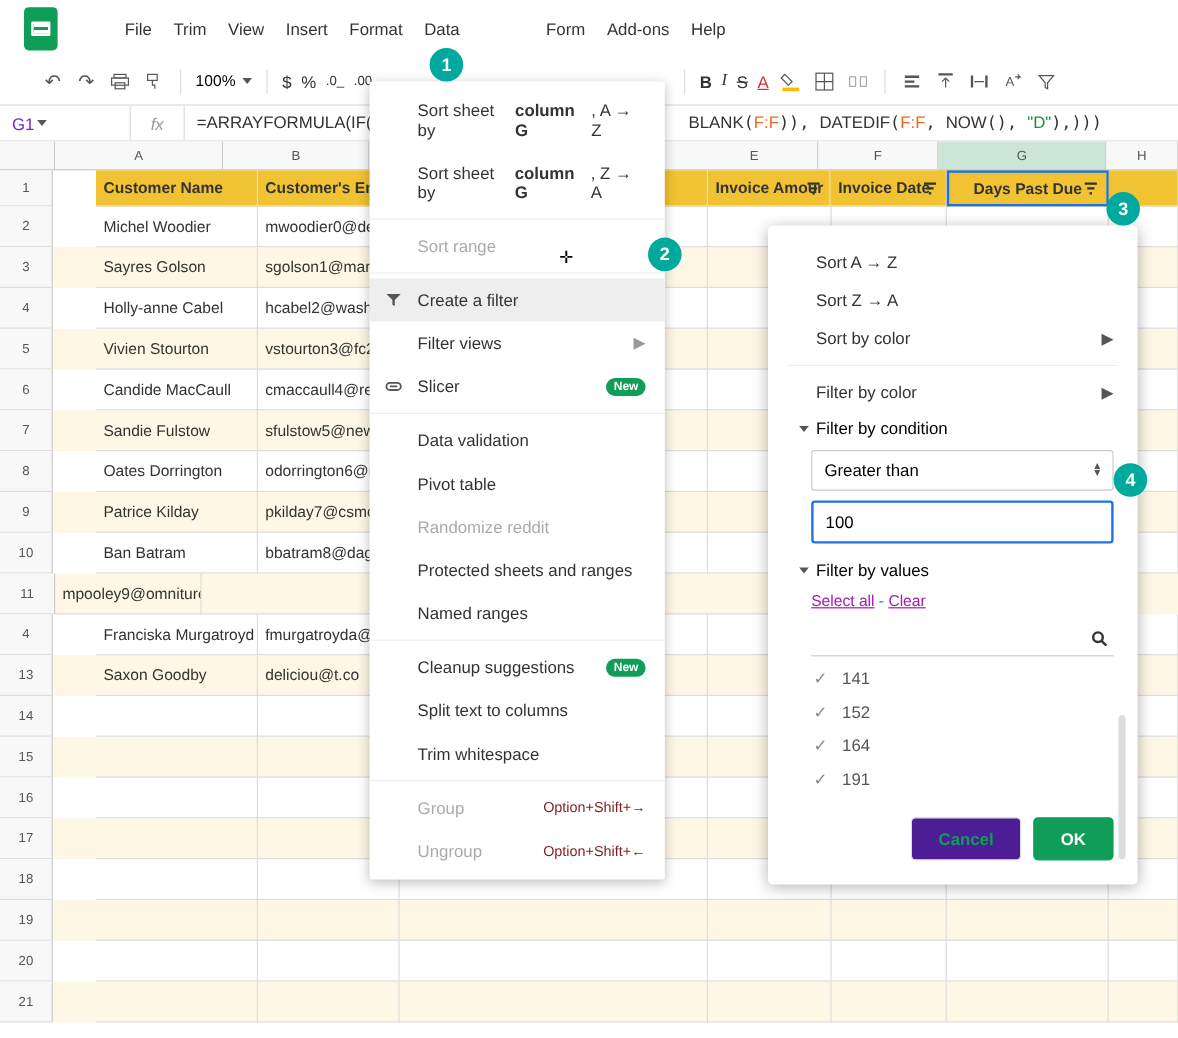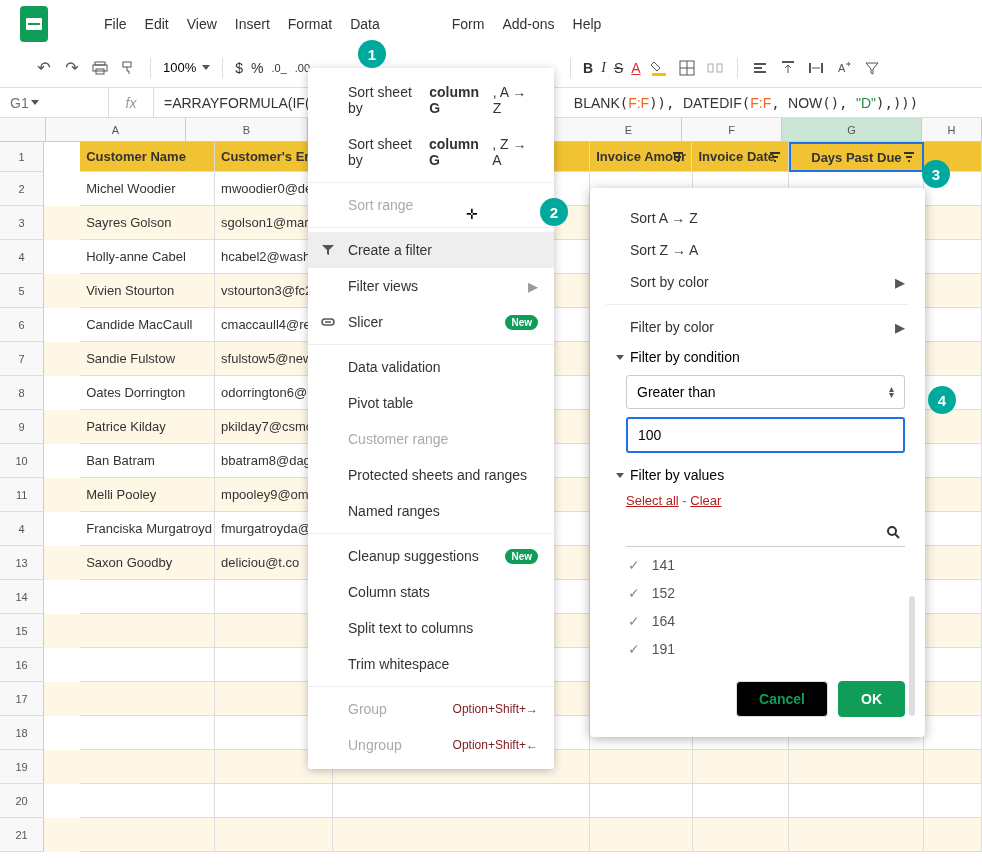--- a/index.html
+++ b/index.html
@@ -11,21 +11,21 @@
 .menubar-item { font-size: 14px; color: #333; cursor: pointer; }
 
 .toolbar { display: flex; align-items: center; height: 40px; padding-left: 34px; gap: 8px; border-bottom: 1px solid #ddd; }
 .tbicon { width: 20px; height: 20px; display: inline-flex; align-items: center; justify-content: center; color: #555; cursor: pointer; }
 .tbsep { width: 1px; height: 20px; background: #ddd; margin: 0 4px; }
 .zoom { font-size: 13px; display: flex; align-items: center; gap: 6px; }
 .caret { width: 0; height: 0; border-left: 4px solid transparent; border-right: 4px solid transparent; border-top: 5px solid #555; }
 .tbtext { font-size: 14px; color: #333; }
 
 .formulabar { display: flex; align-items: center; height: 30px; border-bottom: 1px solid #ddd; }
-.cellref { width: 108px; padding-left: 10px; font-size: 14px; color: #737373; display:flex; align-items:center; gap:2px; }
+.cellref { width: 108px; padding-left: 10px; font-size: 14px; color: #6d28d9; display:flex; align-items:center; gap:2px; }
 .fxcell { width: 46px; display:flex; align-items:center; justify-content:center; border-left:1px solid #ddd; border-right:1px solid #ddd; height:100%; font-style:italic; color:#999; font-size:14px;}
 .formula { padding-left: 10px; font-size: 14px; color: #333; font-family: monospace; }
 .fcol { color: #f46524; }
 .fstr { color: #1f8e3d; }
 
 .grid { position: relative; }
 .colheads { display: flex; height: 24px; background: #f8f8f8; }
 .rowhead { width: 46px; border-right: 1px solid #ccc; border-bottom: 1px solid #ccc; background: #f8f8f8;}
 .ch { border-right: 1px solid #ccc; border-bottom: 1px solid #ccc; display:flex; align-items:center; justify-content:center; font-size:11px; color:#555; background:#f8f8f8;}
 .ch.A { width: 140px; }
@@ -56,55 +56,55 @@
 .dropdown { position: absolute; left: 308px; top: 68px; width: 246px; background: #fff; box-shadow: 0 2px 10px rgba(0,0,0,0.25); border-radius: 2px; padding: 6px 0; z-index: 10; }
 .dd-item { padding: 10px 16px 10px 40px; font-size: 14px; color: #333; cursor: pointer; display:flex; align-items:center; position:relative;}
 .dd-item.disabled { color: #aaa; }
 .dd-item.hov { background: #eee; }
 .dd-sep { border-top: 1px solid #eee; margin: 4px 0; }
 .dd-icon { position:absolute; left: 12px; width:16px; height:16px; display:flex; align-items:center; justify-content:center;}
 .dd-badge { background:#0f9d58; color:#fff; font-size:10px; font-weight:bold; padding:2px 6px; border-radius:8px; margin-left:auto; }
 .dd-sub { margin-left:auto; color:#999; font-size:20px; line-height:10px;}
 .dd-shortcut { margin-left:auto; color:#7f1d1d; font-size:12px; }
 
-.filterpanel { position:absolute; left: 590px; top: 188px; width: 335px; background:#fff; box-shadow: 0 2px 12px rgba(0,0,0,0.3); border-radius: 4px; padding: 14px 0; z-index: 20;}
+.filterpanel { position:absolute; left: 640px; top: 188px; width: 308px; background:#fff; box-shadow: 0 2px 12px rgba(0,0,0,0.3); border-radius: 4px; padding: 14px 0; z-index: 20;}
 .fp-item { padding: 8px 20px 8px 40px; font-size: 14px; color:#333; cursor:pointer; display:flex; align-items:center;}
 .fp-item .dd-sub { color:#555; }
 .fp-sep { border-top: 1px solid #eee; margin: 6px 16px; }
 .fp-section { padding: 6px 20px 6px 26px; font-size: 14px; display:flex; align-items:center; gap:6px;}
 .fp-caret { width: 0; height: 0; border-left: 4px solid transparent; border-right: 4px solid transparent; border-top: 5px solid #555; display:inline-block;}
 .fp-select { margin: 4px 20px 8px 36px; border:1px solid #ccc; border-radius:3px; padding: 8px 10px; font-size:14px; display:flex; justify-content:space-between; align-items:center;}
 .fp-input { margin: 4px 20px 8px 36px; border:2px solid #1a73e8; border-radius:3px; padding: 8px 10px; font-size:14px; }
 .fp-links { margin: 4px 20px 4px 36px; font-size:13px; color:#1a73e8; }
-.fp-links a { color:#b91c1c; text-decoration: underline; cursor:pointer;}
+.fp-links a { color:#a21caf; text-decoration: underline; cursor:pointer;}
 .fp-search { margin: 10px 20px 4px 36px; border-bottom:1px solid #ccc; padding: 6px 4px; display:flex; justify-content:space-between;}
 .fp-vals { margin: 4px 20px 4px 36px; }
 .fp-val { padding: 6px 2px; font-size:14px; color:#555; display:flex; align-items:center; gap:12px;}
 .check { color:#888; }
 .fp-scroll { position:absolute; right:10px; top:408px; width:6px; height:120px; background:#ddd; border-radius:3px;}
 .fp-buttons { display:flex; justify-content:flex-end; gap:10px; padding: 14px 20px 6px;}
-.btn { padding: 9px 22px; border-radius:4px; font-size:14px; font-weight:bold; cursor:pointer; border:1px solid #ddd; background:#000000; color:#0f9d58;}
+.btn { padding: 9px 22px; border-radius:4px; font-size:14px; font-weight:bold; cursor:pointer; border:1px solid #ddd; background:#4c1d95; color:#0f9d58;}
 .btn.primary { background:#0f9d58; color:#fff; border-color:#0f9d58;}
 
 .callout { position:absolute; width:28px; height:28px; background:#00a99d; border-radius:50%; color:#fff; font-weight:bold; font-size:15px; display:flex; align-items:center; justify-content:center; z-index:30;}
 
 .cursor { position:absolute; left:466px; top:206px; z-index:15; font-size:14px;}
 
 svg { display:block; }
 </style>
 </head>
 <body>
 
 <div class="menubar">
   <div class="logo">
       <div class="logo-inner"></div>
     </div>
   <span style="width:20px"></span>
   <span class="menubar-item">File</span>
-  <span class="menubar-item">Edit</span>
+  <span class="menubar-item">Trim</span>
   <span class="menubar-item">View</span>
   <span class="menubar-item">Insert</span>
   <span class="menubar-item">Format</span>
   <span class="menubar-item">Data</span>
   <span style="width:36px"></span>
   <span class="menubar-item">Form</span>
   <span class="menubar-item">Add-ons</span>
   <span class="menubar-item">Help</span>
 </div>
 
@@ -334,21 +334,20 @@
     <div class="cell A">Ban Batram</div>
     <div class="cell B">bbatram8@dagondes</div>
     <div class="cell gap"></div>
     <div class="cell E"></div>
         <div class="cell F"></div>
         <div class="cell G"></div>
         <div class="cell H"></div>
       </div>
       <div class="row alt">
         <div class="rh">11</div>
-    <div class="cell A">Melli Pooley</div>
     <div class="cell B">mpooley9@omniture</div>
     <div class="cell gap"></div>
     <div class="cell E"></div>
         <div class="cell F"></div>
         <div class="cell G"></div>
         <div class="cell H"></div>
       </div>
       <div class="row">
         <div class="rh">4</div>
     <div class="cell A">Franciska Murgatroyd</div>
@@ -487,29 +486,28 @@
           <rect x="2" y="5" width="12" height="6" rx="3" fill="none" stroke="#555" stroke-width="1.5"></rect>
           <line x1="5" y1="8" x2="11" y2="8" stroke="#555" stroke-width="1.5"></line>
         </svg>
       </span>
       <span>Slicer</span>
       <span class="dd-badge">New</span>
     </div>
   <div class="dd-sep"></div>
   <div class="dd-item">Data validation</div>
   <div class="dd-item">Pivot table</div>
-  <div class="dd-item disabled">Customer range</div>
+  <div class="dd-item disabled">Randomize reddit</div>
   <div class="dd-item">Protected sheets and ranges</div>
   <div class="dd-item">Named ranges</div>
   <div class="dd-sep"></div>
   <div class="dd-item">
       <span>Cleanup suggestions</span>
       <span class="dd-badge">New</span>
     </div>
-  <div class="dd-item">Column stats</div>
   <div class="dd-item">Split text to columns</div>
   <div class="dd-item">Trim whitespace</div>
   <div class="dd-sep"></div>
   <div class="dd-item disabled">
       <span>Group</span>
       <span class="dd-shortcut">Option+Shift+→</span>
     </div>
   <div class="dd-item disabled">
       <span>Ungroup</span>
       <span class="dd-shortcut">Option+Shift+←</span>

